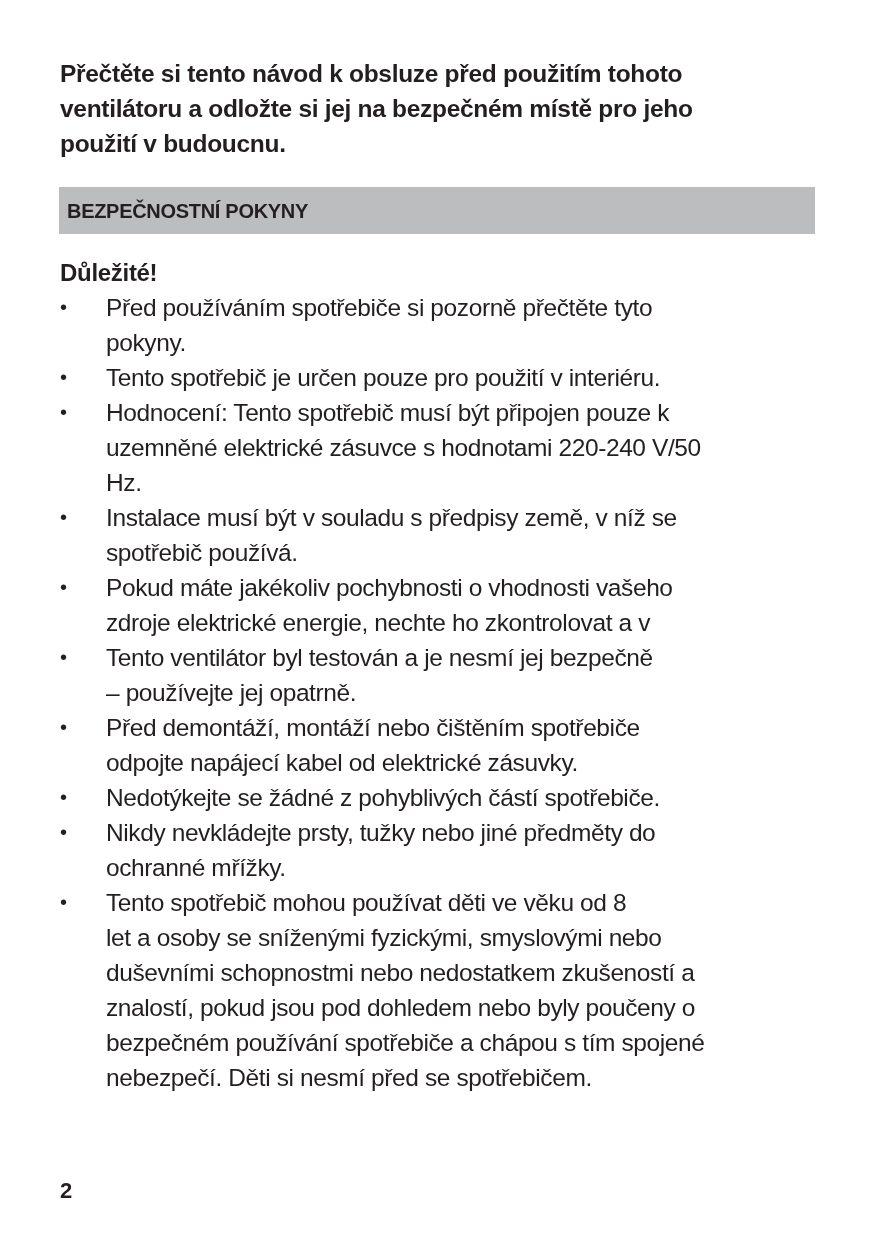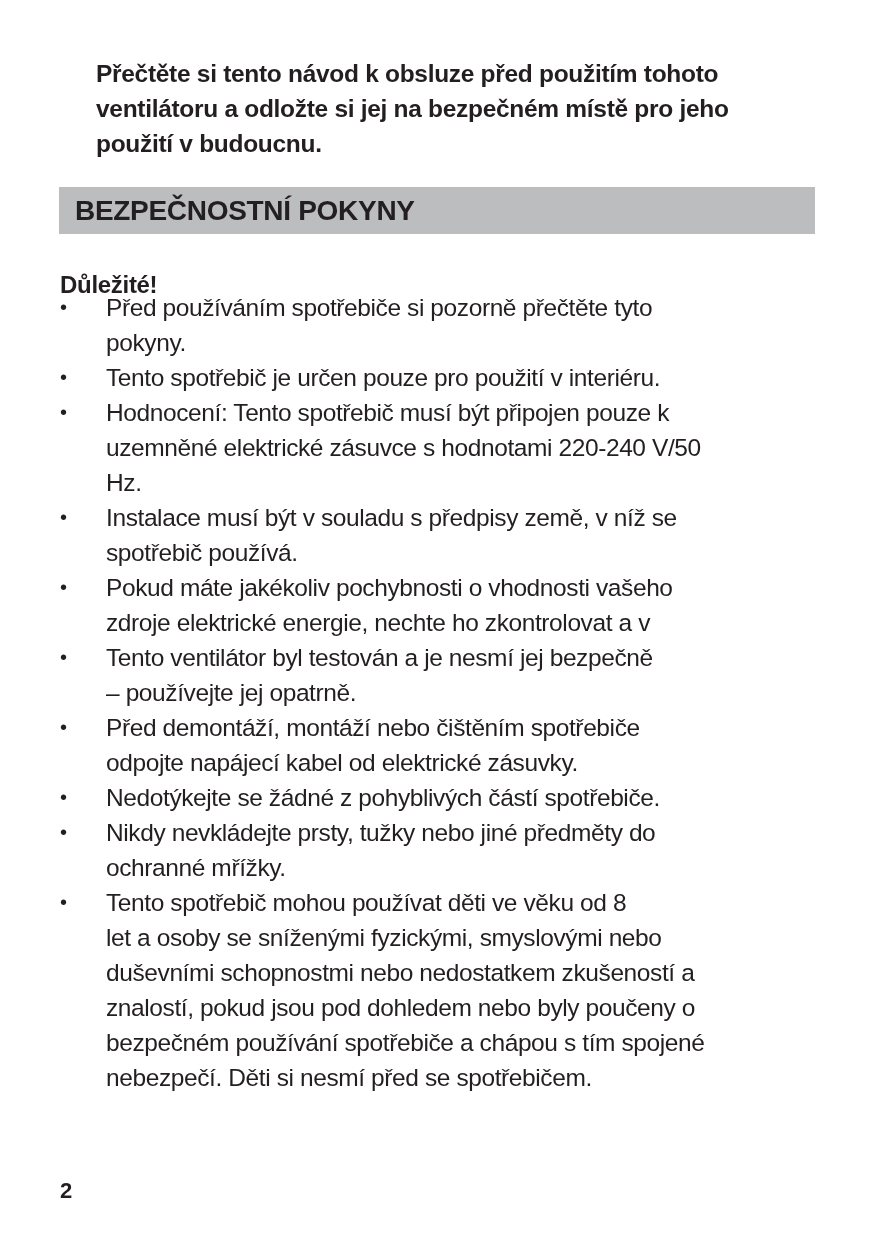--- a/index.html
+++ b/index.html
@@ -4,35 +4,34 @@
 <style>
   html, body { margin: 0; padding: 0; background: #ffffff; }
   body {
     width: 874px; height: 1240px; position: relative; overflow: hidden;
     font-family: "Liberation Sans", sans-serif; color: #231f20;
   }
   .intro {
     position: absolute; left: 60px; top: 56px; width: 760px;
     font-weight: bold; font-size: 24.5px; line-height: 35px;
     letter-spacing: -0.3px;
-    margin-left: 36px;
   }
   .intro .line { display: block; white-space: nowrap; }
   .section-bar {
     position: absolute; left: 59px; top: 187px; width: 756px; height: 47px;
     background: #bcbdbf;
   }
   .section-title {
-    position: absolute; left: 16px; top: 9px;
-    font-weight: bold; font-size: 28px; line-height: 30px; letter-spacing: -0.3px;
+    position: absolute; left: 8px; top: 9px;
+    font-weight: bold; font-size: 20px; line-height: 30px; letter-spacing: -0.3px;
     white-space: nowrap;
   }
   .important {
     position: absolute; left: 60px; top: 256px;
-    font-weight: bold; font-size: 24px; line-height: 34px; letter-spacing: -0.3px; margin-top: 12px;
+    font-weight: bold; font-size: 24px; line-height: 34px; letter-spacing: -0.3px;
   }
   .list {
     position: absolute; left: 60px; top: 290px; width: 780px;
     margin: 0; padding: 0; list-style: none;
     font-size: 24.5px; line-height: 35px; letter-spacing: -0.4px;
   }
   .list li { position: relative; padding-left: 46px; }
   .bullet {
     position: absolute; left: 0; top: 0; width: 12px; text-align: left;
     font-size: 20px;

